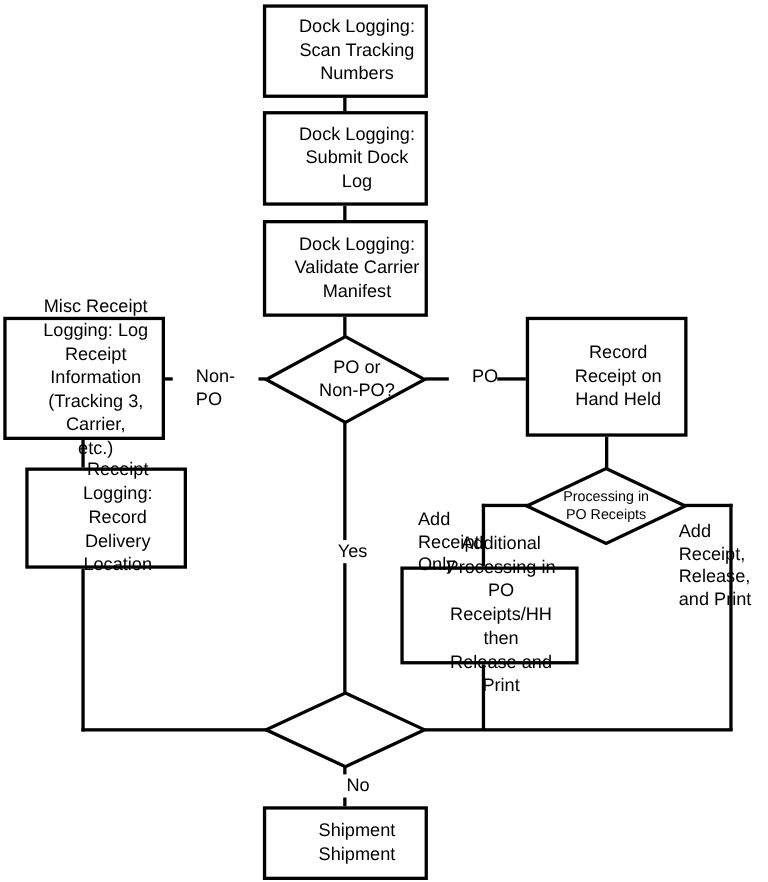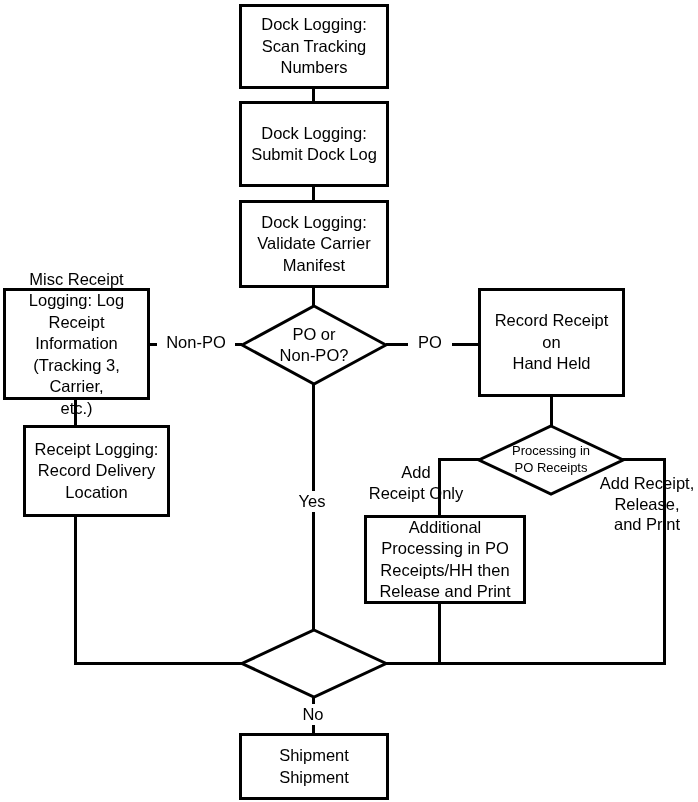--- a/index.html
+++ b/index.html
@@ -64,30 +64,29 @@
     background: #000000;
     z-index: 1;
   }
   .edge.h { height: 3px; }
   .edge.v { width: 3px; }
 
   
   .edge-label {
     position: absolute;
     background: #ffffff;
-    text-align: center;
     line-height: 1.25;
     white-space: pre-line;
     z-index: 4;
     padding: 0 2px;
     box-sizing: border-box;
   }
 
   
-  .fs-main   { font-size: 16.5px; }
+  .fs-main   { font-size: 16.5px; padding-left: 21px; }
   .fs-tiny   { font-size: 13px; }
 </style>
 </head>
 <body>
 
 <div id="canvas">
 
   <div class="edge v" style="left:312px; top:86px; height:17px;"></div>
 
   <div class="edge v" style="left:312px; top:185px; height:17px;"></div>

